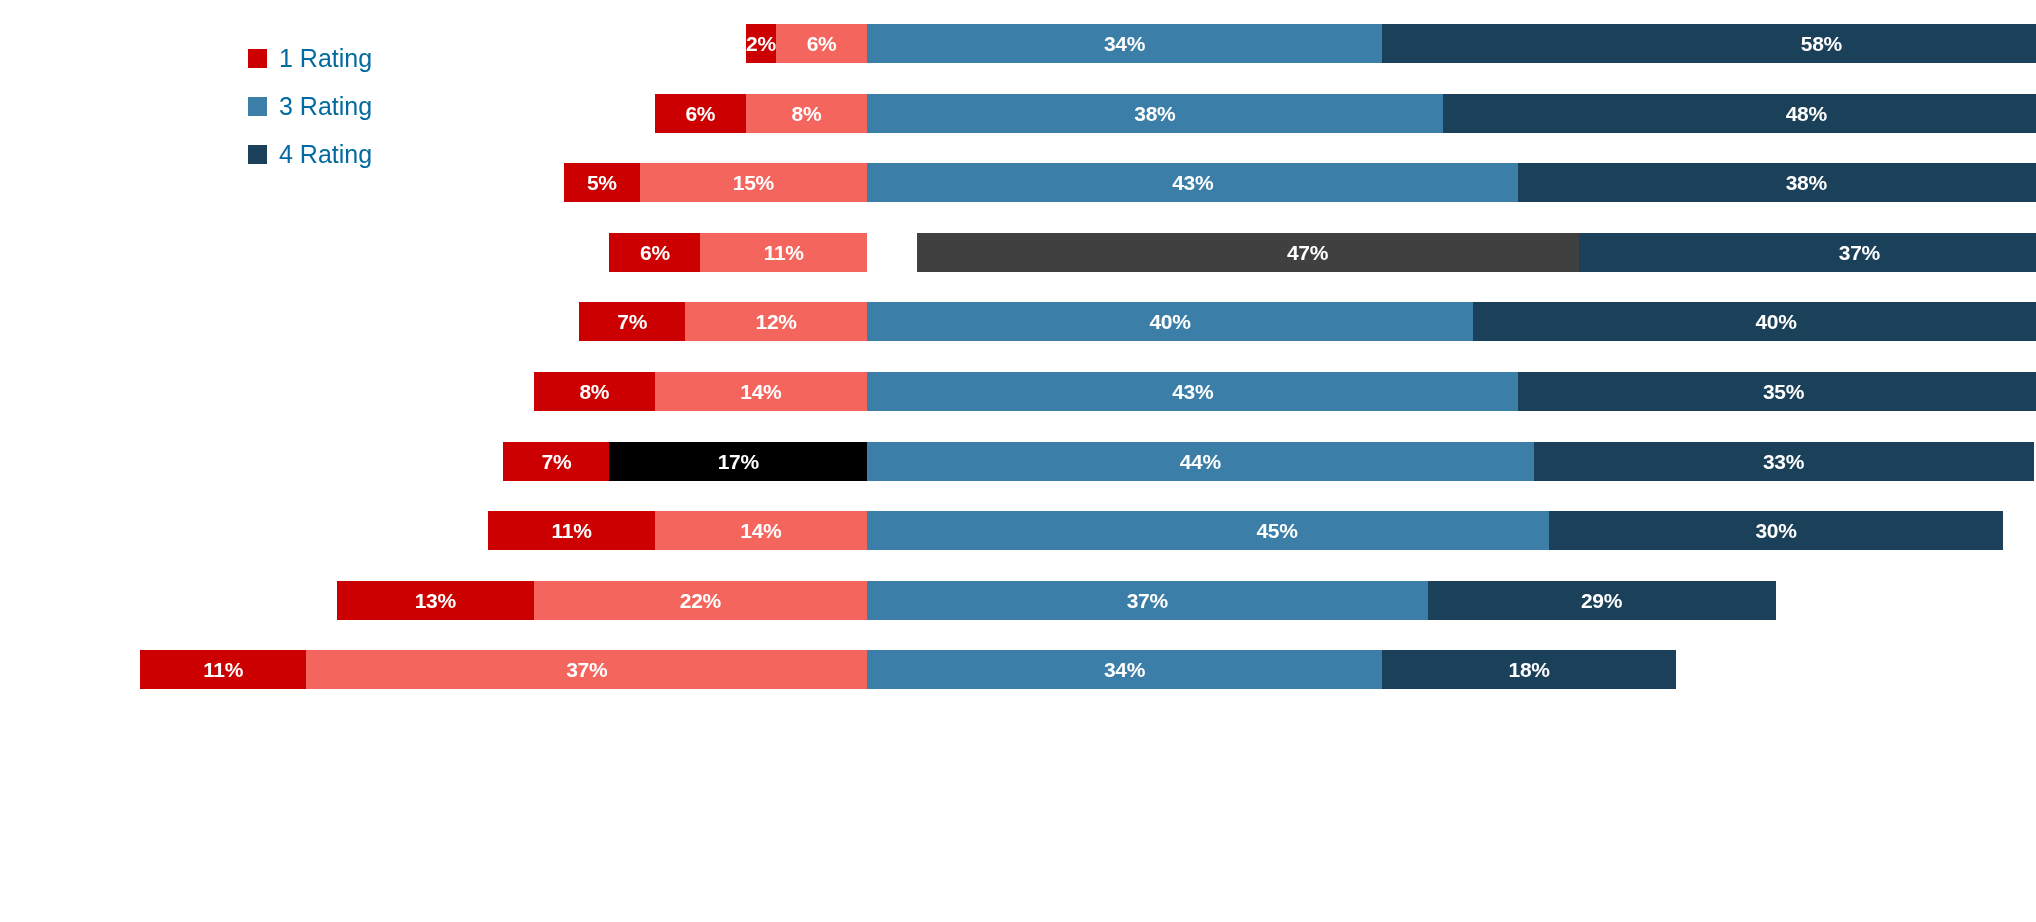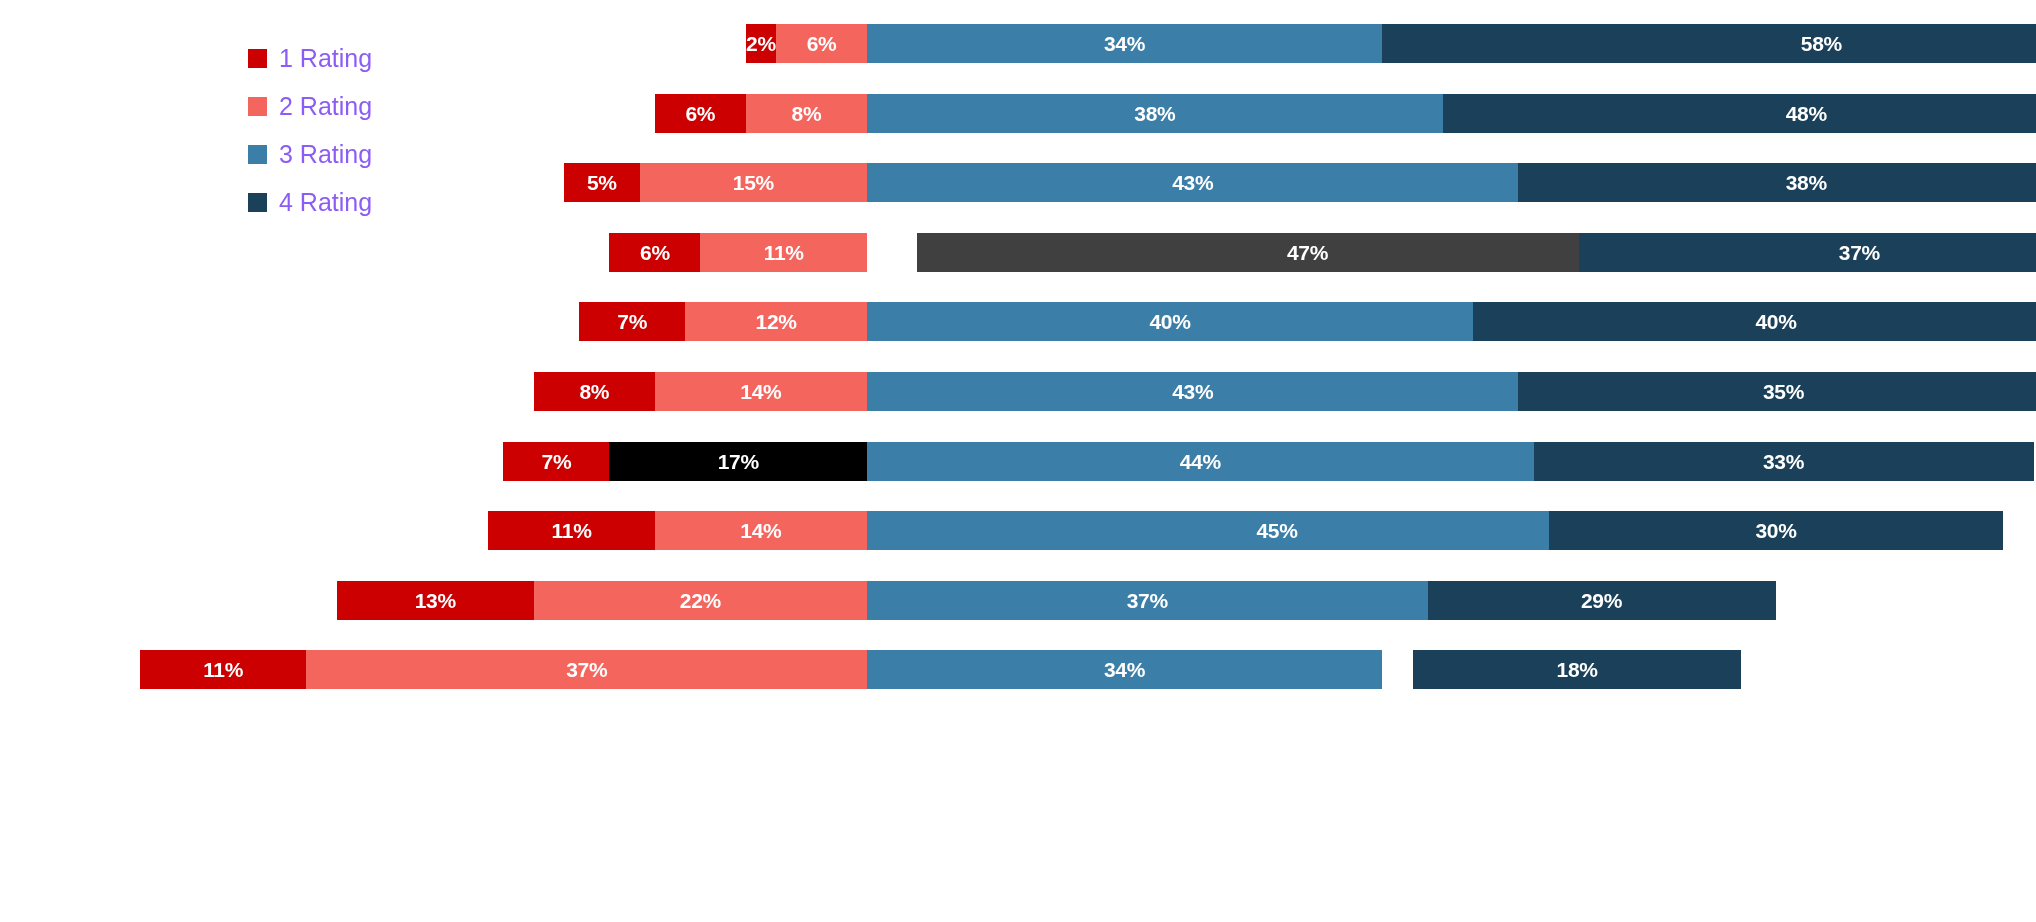--- a/index.html
+++ b/index.html
@@ -35,21 +35,21 @@
     height: 48px;
   }
   .legend-swatch {
     width: 19px;
     height: 19px;
     flex: 0 0 19px;
   }
   .legend-label {
     margin-left: 12px;
     font-size: 25px;
-    color: #8b5cf6;
+    color: #0369a1;
     font-family: "Liberation Sans", sans-serif;
     white-space: nowrap;
     line-height: 1;
   }
 
   
   #plot {
     position: absolute;
     left: 0;
     top: 0;
@@ -88,24 +88,20 @@
 <body>
 
 <div id="chart-root">
 
   <div id="legend">
       <div class="legend-item">
         <span class="legend-swatch" style="background: rgb(204, 0, 0);"></span>
         <span class="legend-label">1 Rating</span>
       </div>
       <div class="legend-item">
-        <span class="legend-swatch" style="background: rgb(244, 101, 94);"></span>
-        <span class="legend-label">2 Rating</span>
-      </div>
-      <div class="legend-item">
         <span class="legend-swatch" style="background: rgb(59, 126, 168);"></span>
         <span class="legend-label">3 Rating</span>
       </div>
       <div class="legend-item">
         <span class="legend-swatch" style="background: rgb(26, 65, 89);"></span>
         <span class="legend-label">4 Rating</span>
       </div>
     </div>
 
   <div id="plot">
@@ -238,19 +234,19 @@
       <div class="bar-row" style="top: 650.4px;">
         <div class="seg" style="left: 139.8px; width: 166.65px; background: rgb(204, 0, 0);">
           <span class="seg-label">11%</span>
         </div>
         <div class="seg" style="left: 306.45px; width: 560.55px; background: rgb(244, 101, 94);">
           <span class="seg-label">37%</span>
         </div>
         <div class="seg" style="left: 867px; width: 515.1px; background: rgb(59, 126, 168);">
           <span class="seg-label">34%</span>
         </div>
-        <div class="seg" style="left: 1382.1px; width: 328px; background: rgb(26, 65, 89); margin-left: 31px;">
+        <div class="seg" style="left: 1382.1px; width: 294px; background: rgb(26, 65, 89);">
           <span class="seg-label">18%</span>
         </div>
       </div>
     </div>
 
 </div>
 
 </body></html>

